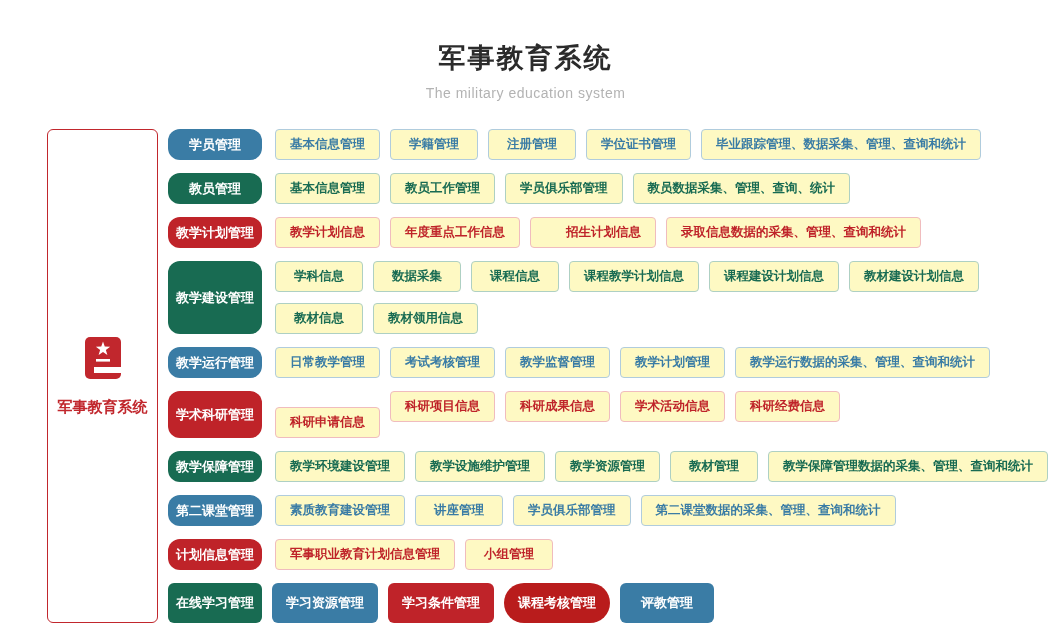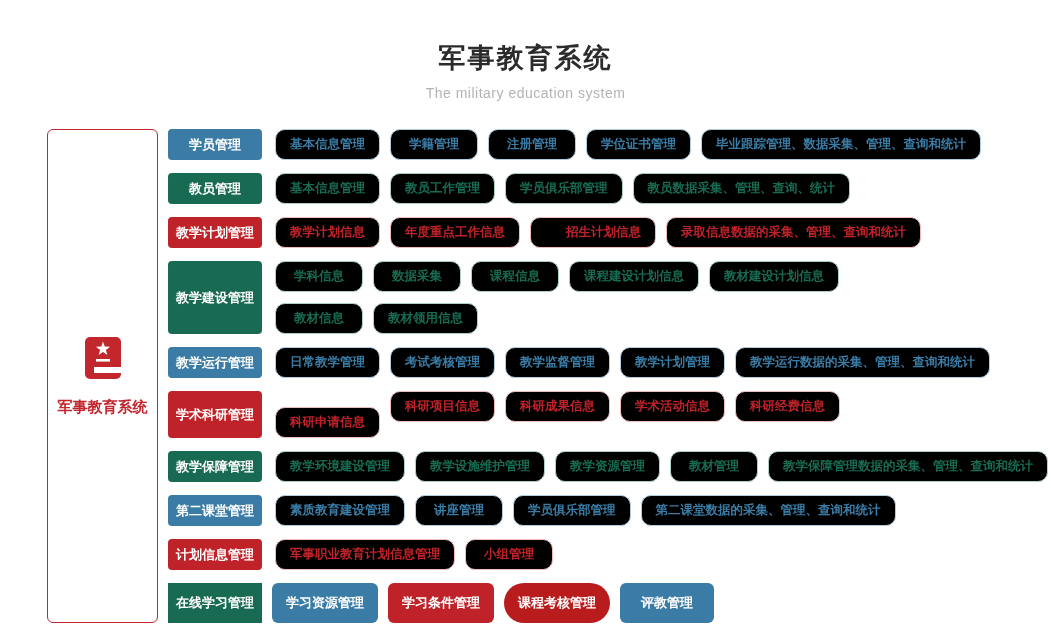--- a/index.html
+++ b/index.html
@@ -11,30 +11,30 @@
 
   .content { display: flex; align-items: stretch; margin: 28px 0 0 47px; }
 
   .sidebar { width: 111px; flex-shrink: 0; border: 1px solid currentColor; border-radius: 6px;
     display: flex; flex-direction: column; justify-content: center; align-items: center;
     gap: 10px; margin-right: 10px; background: #fff; }
   .sidebar-label { font-size: 15px; font-weight: bold; }
 
   #rows { display: flex; flex-direction: column; gap: 13px; }
   .row { display: flex; align-items: stretch; gap: 13px; }
-  .cat { width: 94px; min-height: 31px; flex-shrink: 0; border: none; border-radius: 4px;
+  .cat { width: 94px; min-height: 31px; flex-shrink: 0; border: none; border-radius: 12px;
     color: #fff; font-size: 13px; font-weight: bold; display: flex; align-items: center;
     justify-content: center; cursor: pointer; font-family: inherit; padding: 0 4px; }
   .lines { display: flex; flex-direction: column; gap: 11px; }
   .line { display: flex; gap: 10px; }
-  .sub { height: 31px; min-width: 88px; padding: 0 14px; background: #000000; border: 1px solid;
-    border-radius: 10px; font-size: 12.5px; font-weight: bold; cursor: pointer;
+  .sub { height: 31px; min-width: 88px; padding: 0 14px; background: #fef9c3; border: 1px solid;
+    border-radius: 4px; font-size: 12.5px; font-weight: bold; cursor: pointer;
     font-family: inherit; white-space: nowrap; }
   .row.solid-row { gap: 10px; }
-  .row.solid-row .cat { min-height: 40px; border-radius: 0; }
+  .row.solid-row .cat { min-height: 40px; border-radius: 6px; }
   .solid { min-width: 94px; height: 40px; padding: 0 14px; border: none; border-radius: 6px;
     color: #fff; font-size: 13px; font-weight: bold; cursor: pointer; font-family: inherit;
     white-space: nowrap; }
 </style>
 </head>
 <body>
 
 <div class="page">
   <header>
     <h1 class="page-title">军事教育系统</h1>
@@ -89,20 +89,21 @@
             </div>
           </div>
         </div>
         <div class="row">
           <button class="cat" style="background: rgb(24, 107, 82);">教学建设管理</button>
           <div class="lines">
             <div class="line">
               <button class="sub" style="color: rgb(24, 107, 82); border-color: rgb(174, 208, 195);">学科信息</button>
               <button class="sub" style="color: rgb(24, 107, 82); border-color: rgb(174, 208, 195);">数据采集</button>
               <button class="sub" style="color: rgb(24, 107, 82); border-color: rgb(174, 208, 195);">课程信息</button>
+              <button class="sub" style="color: rgb(24, 107, 82); border-color: rgb(174, 208, 195);">课程教学计划信息</button>
               <button class="sub" style="color: rgb(24, 107, 82); border-color: rgb(174, 208, 195);">课程建设计划信息</button>
               <button class="sub" style="color: rgb(24, 107, 82); border-color: rgb(174, 208, 195);">教材建设计划信息</button>
             </div>
             <div class="line">
               <button class="sub" style="color: rgb(24, 107, 82); border-color: rgb(174, 208, 195);">教材信息</button>
               <button class="sub" style="color: rgb(24, 107, 82); border-color: rgb(174, 208, 195);">教材领用信息</button>
             </div>
           </div>
         </div>
         <div class="row">

